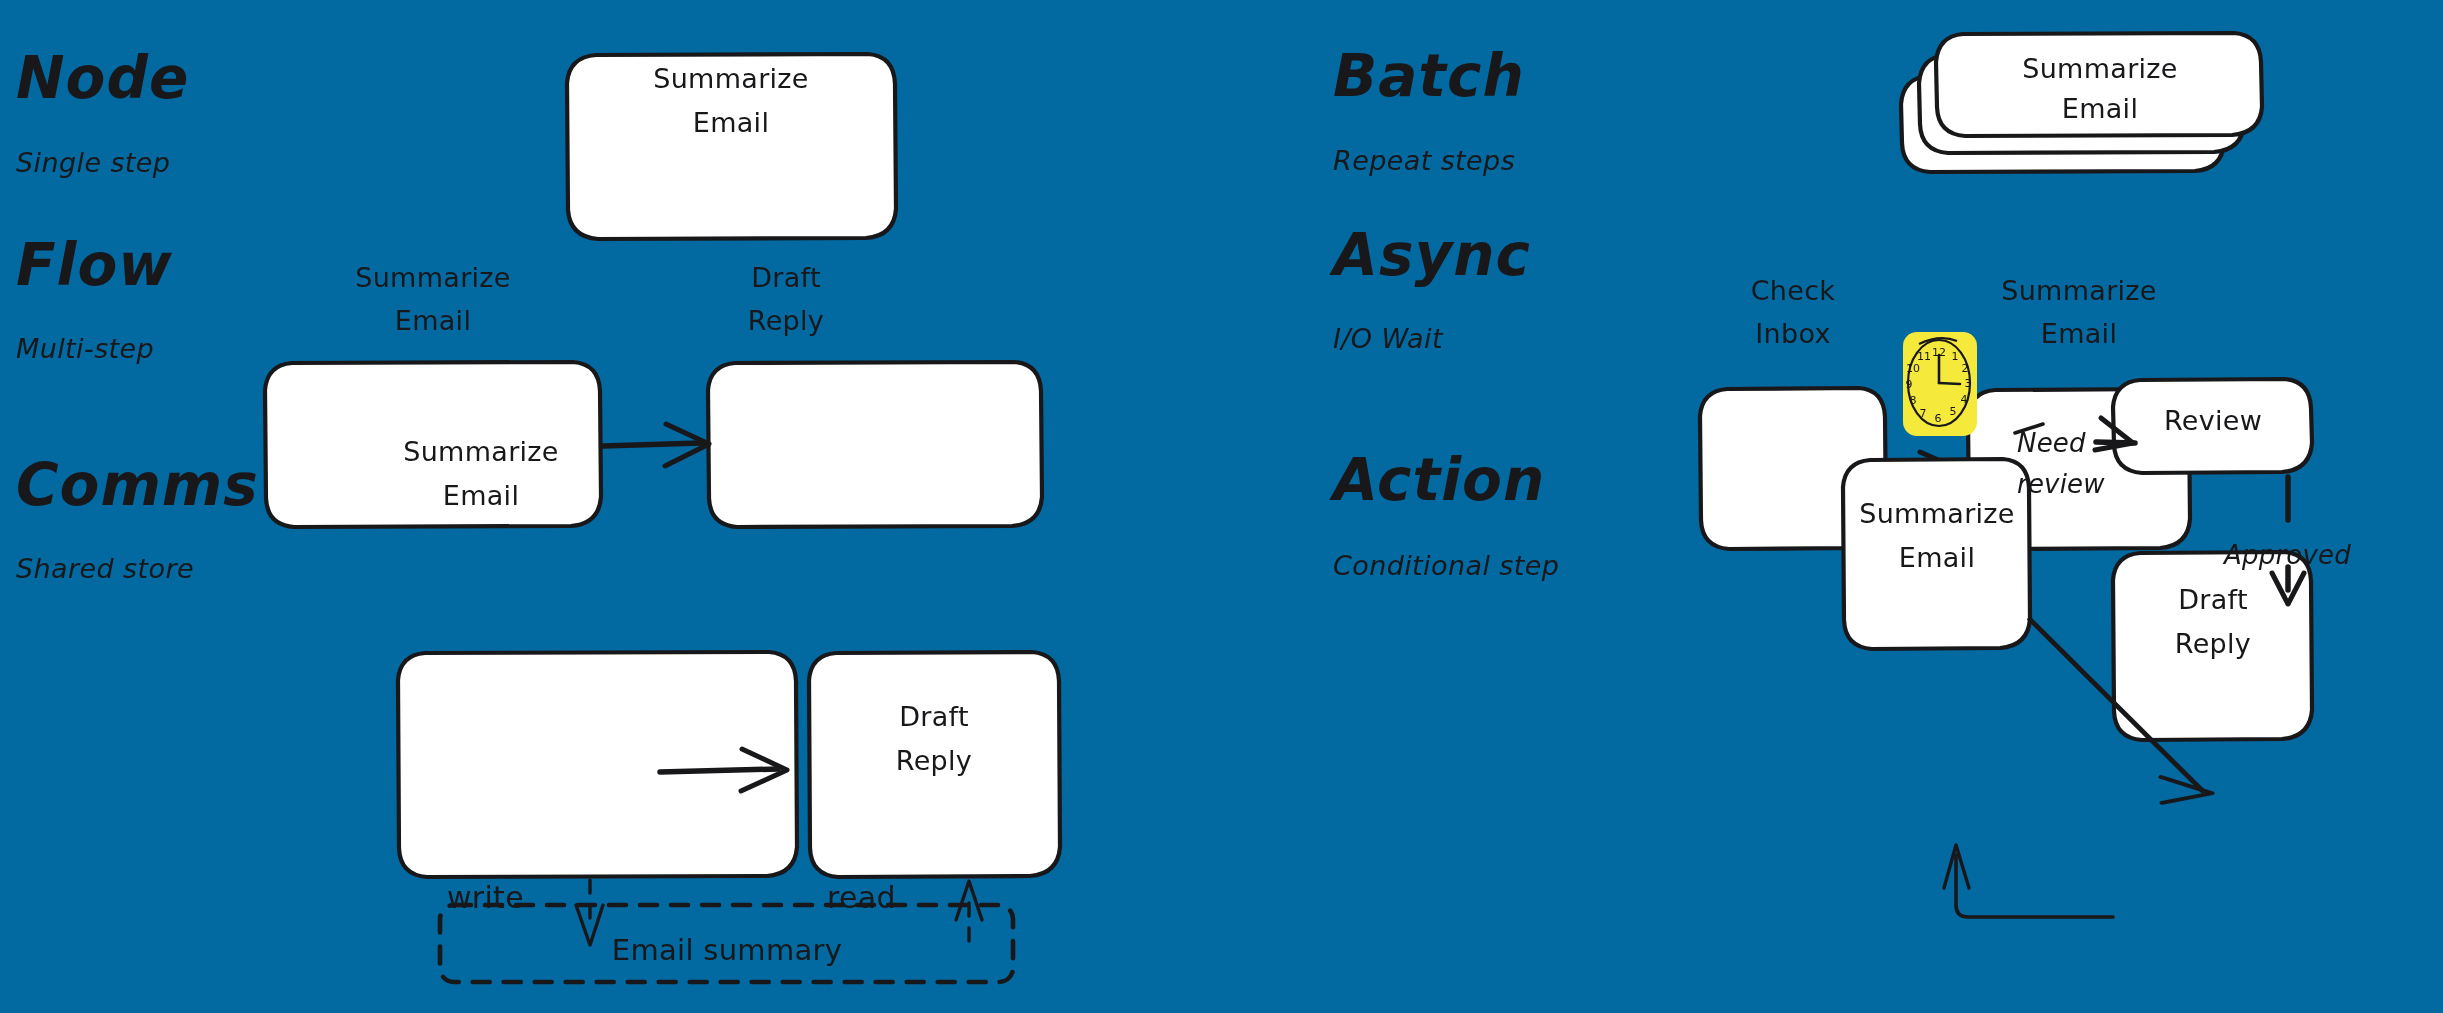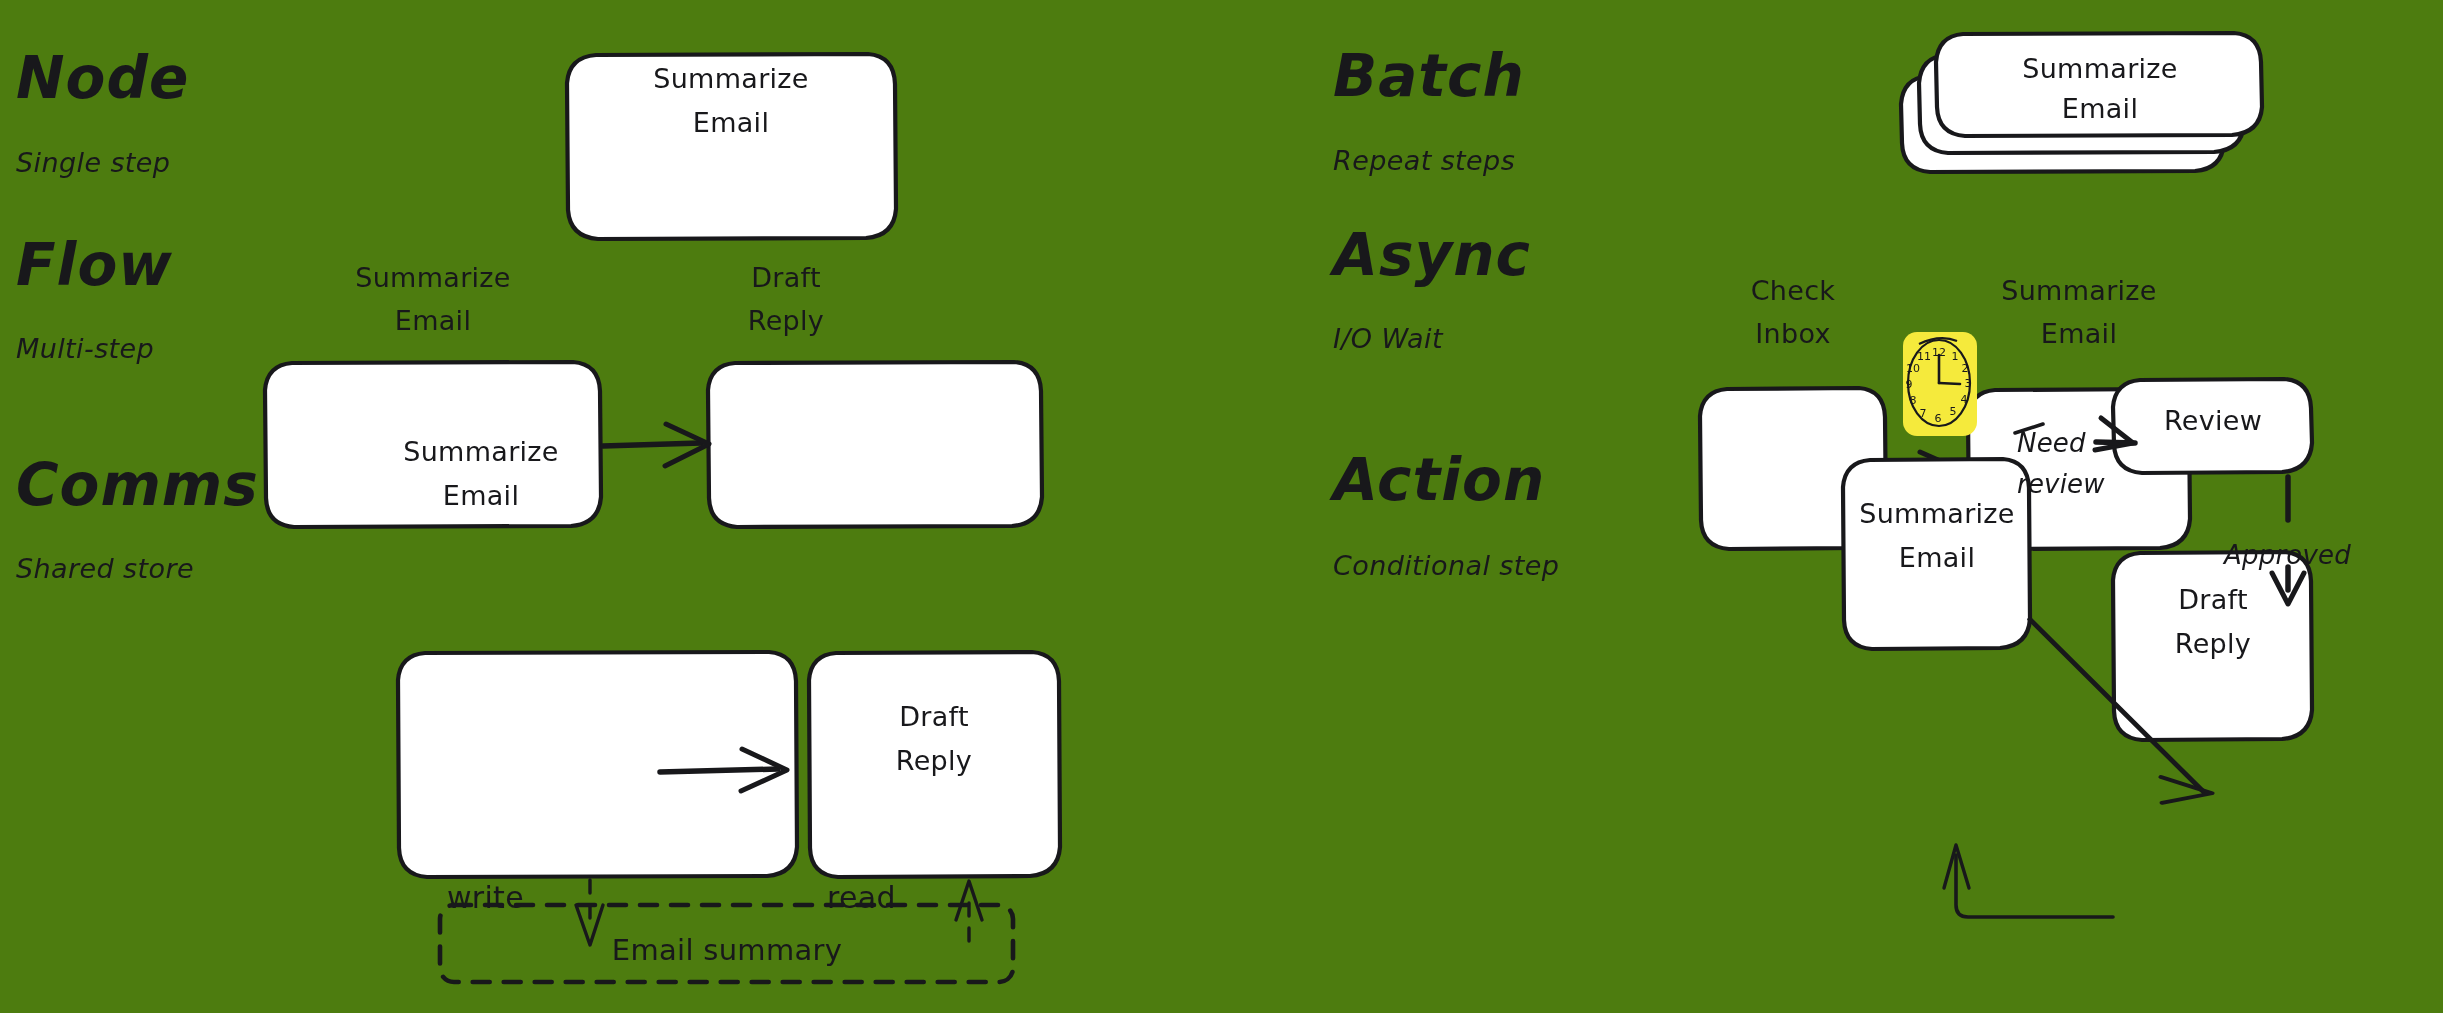--- a/index.html
+++ b/index.html
@@ -8,21 +8,21 @@
     padding: 0;
     background: #ffffff;
   }
   body {
     font-family: "DejaVu Sans", sans-serif;
   }
   #canvas {
     position: relative;
     width: 2443px;
     height: 1013px;
-    background: #4d7c0f;
+    background: #0369a1;
     overflow: hidden;
   }
   svg.layer {
     position: absolute;
     left: 0;
     top: 0;
     width: 2443px;
     height: 1013px;
     overflow: visible;
   }

